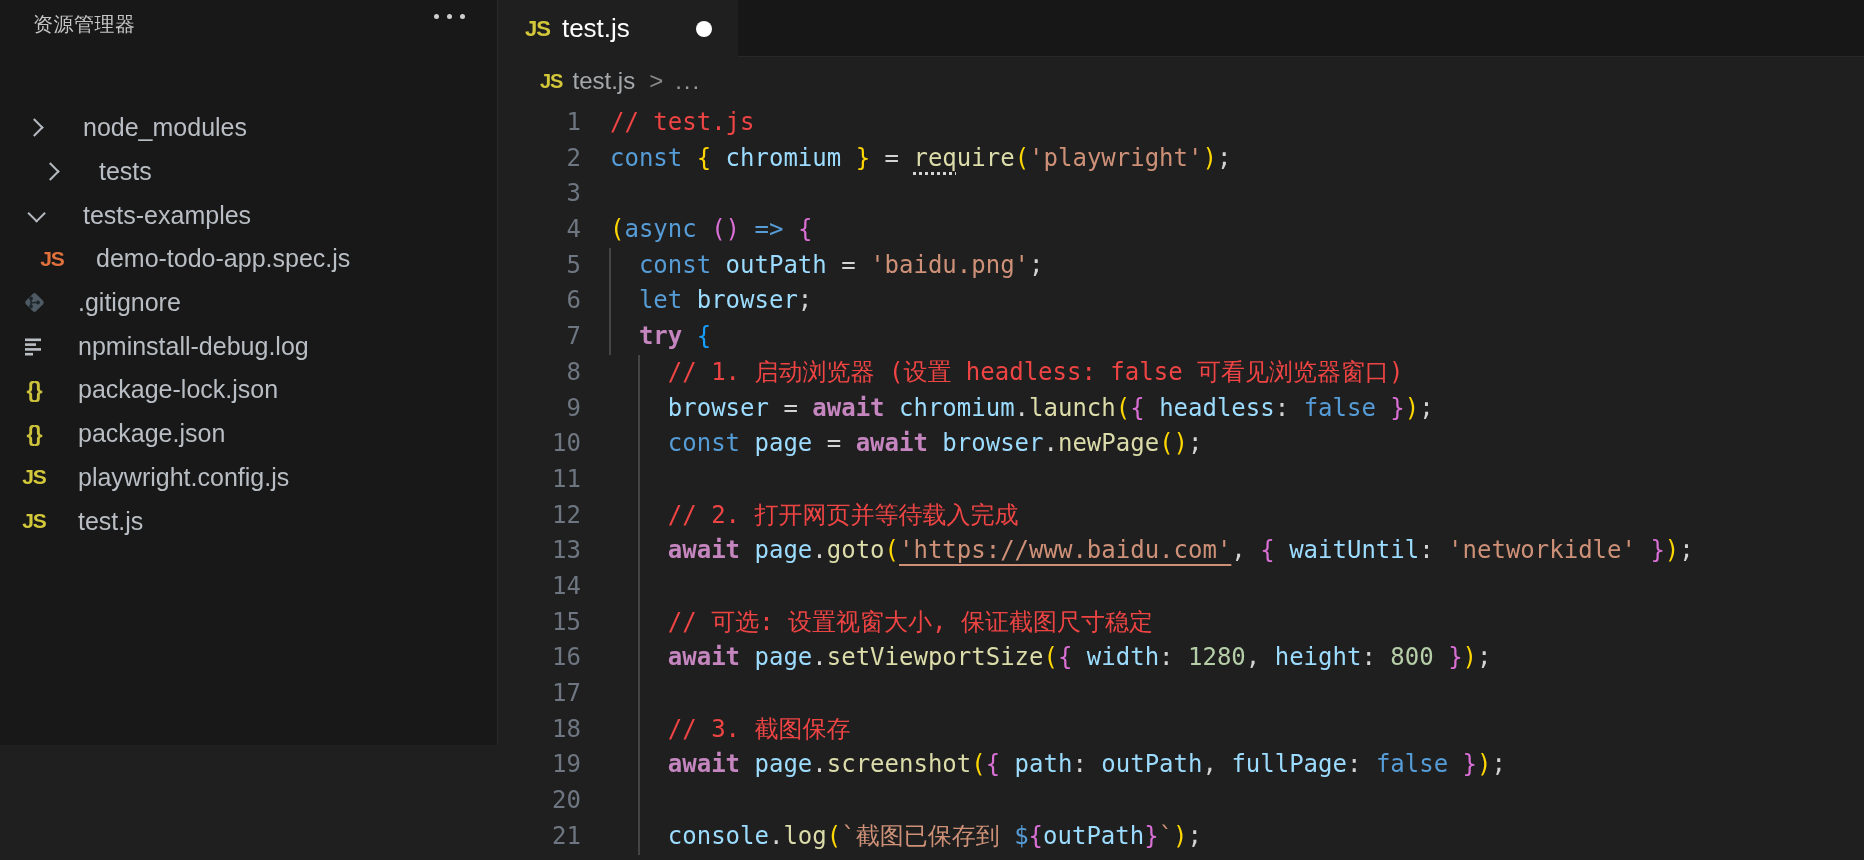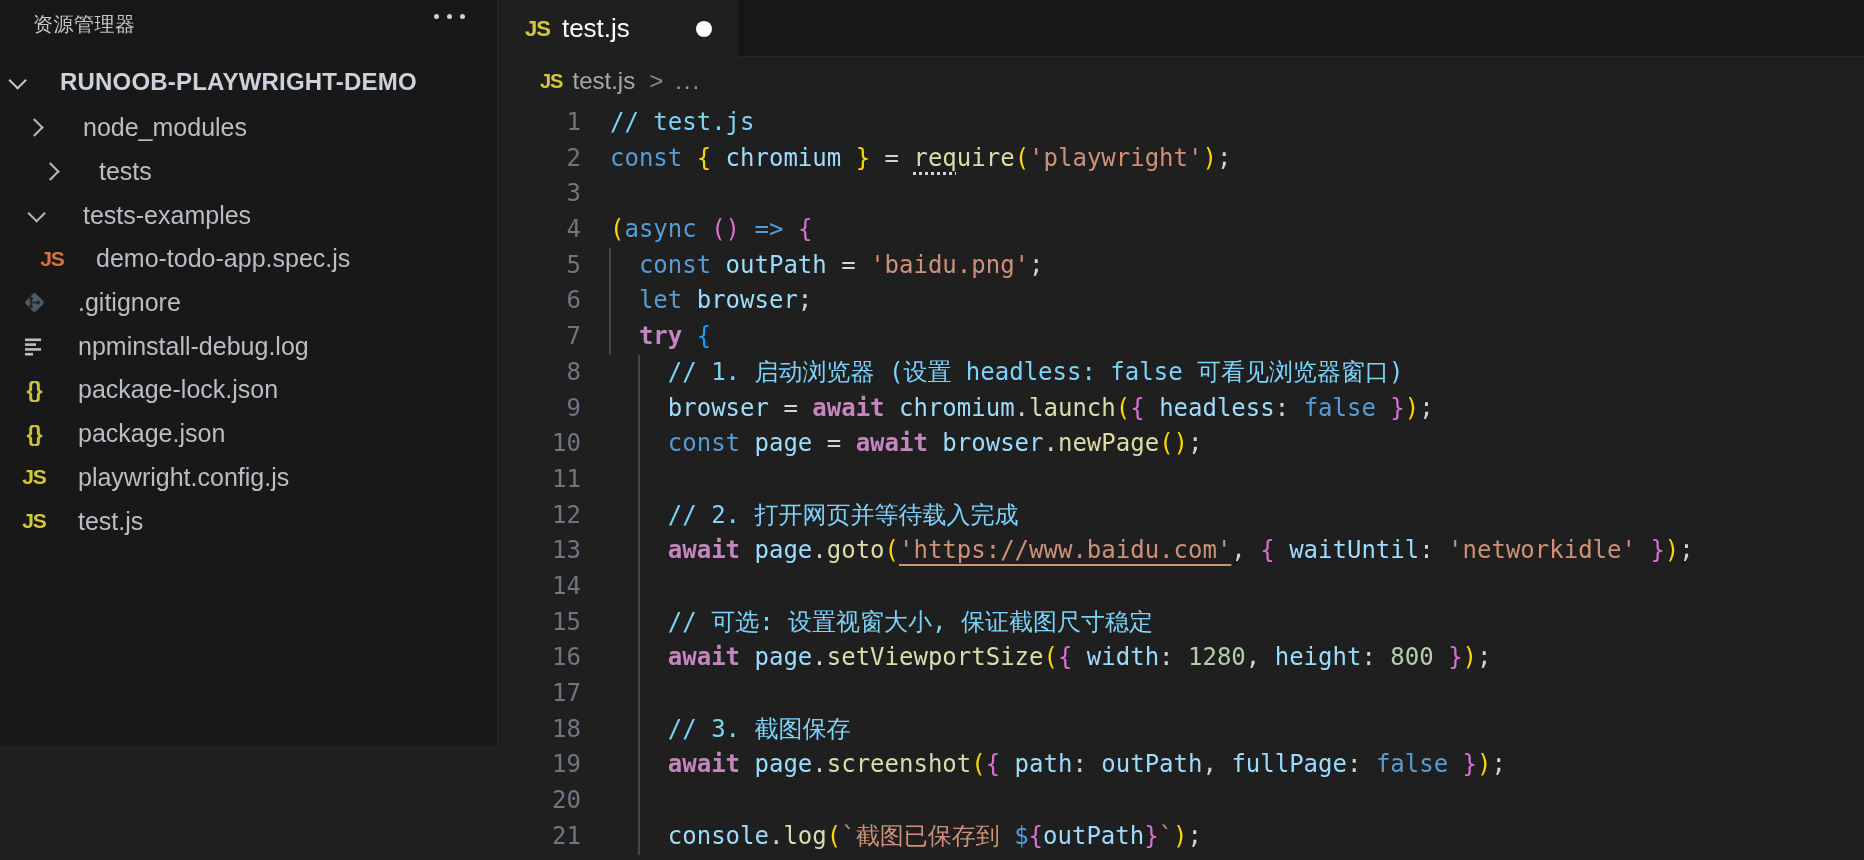--- a/index.html
+++ b/index.html
@@ -62,21 +62,21 @@
   .code-area { position:absolute; left:0; top:105px; right:0; bottom:0;
     font-family:"DejaVu Sans Mono","Liberation Mono",monospace; font-size:24px; }
   .code-line { height:35.7px; line-height:35.7px; position:relative; white-space:pre; }
   .ln { position:absolute; left:0; top:0; width:83px; text-align:right; color:#6e7681; }
   .lc { position:absolute; left:112px; top:0; }
 
   .guide { position:absolute; width:0; border-left:2px solid #454545; }
 
   
   .tk-pl  { color:#d4d4d4; }
-  .tk-cm  { color:#7dd3fc; }
+  .tk-cm  { color:#ef4444; }
   .tk-kw  { color:#569CD6; }
   .tk-ctl { color:#C586C0;font-weight:bold; }
   .tk-var { color:#9CDCFE; }
   .tk-fn  { color:#DCDCAA; }
   .tk-fnU { color:#DCDCAA; text-decoration:underline dotted 2.5px #d4d4d4; text-underline-offset:6px; }
   .tk-str { color:#CE9178; }
   .tk-strU{ color:#CE9178; text-decoration:underline solid 2px #CE9178; text-underline-offset:6px; }
   .tk-num { color:#B5CEA8; }
   .tk-b1  { color:#FFD700; }
   .tk-b2  { color:#DA70D6; }
@@ -90,24 +90,20 @@
   <div class="sidebar">
     <div class="sb-header">
       <span class="sb-title">资源管理器</span>
       <span class="sb-actions" title="...">
         <i></i>
           <i></i>
           <i></i>
       </span>
     </div>
 
-    <div class="root-row">
-      <span class="chev down"></span>
-      <span class="root-label">RUNOOB-PLAYWRIGHT-DEMO</span>
-    </div>
 
     <div class="tree" id="tree">
         <div class="row" style="padding-left: 28px;">
           <span class="chev right"></span>
           <span class="label">node_modules</span>
         </div>
         <div class="row" style="padding-left: 44px;">
           <span class="chev right"></span>
           <span class="label">tests</span>
         </div>

